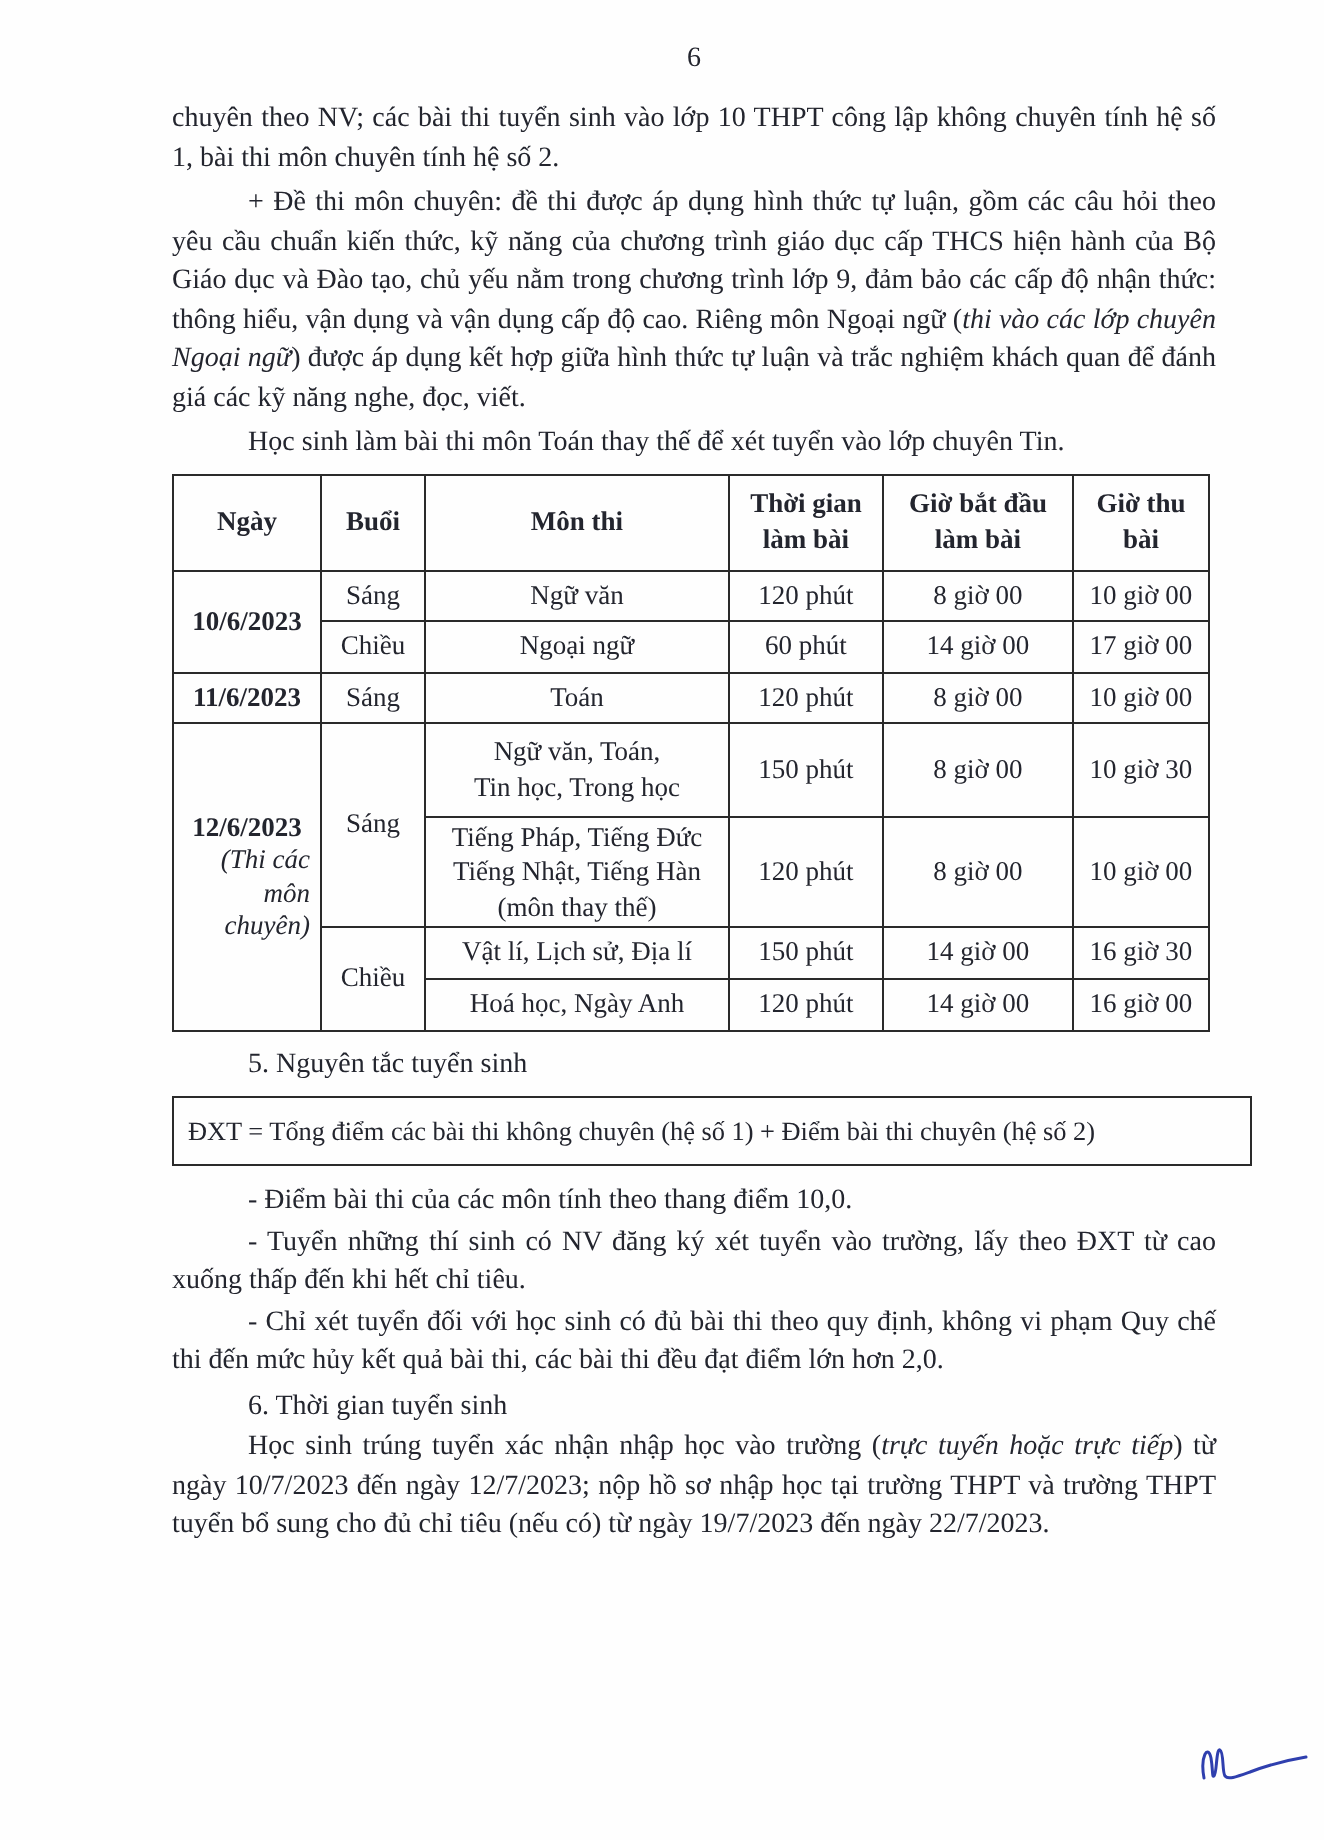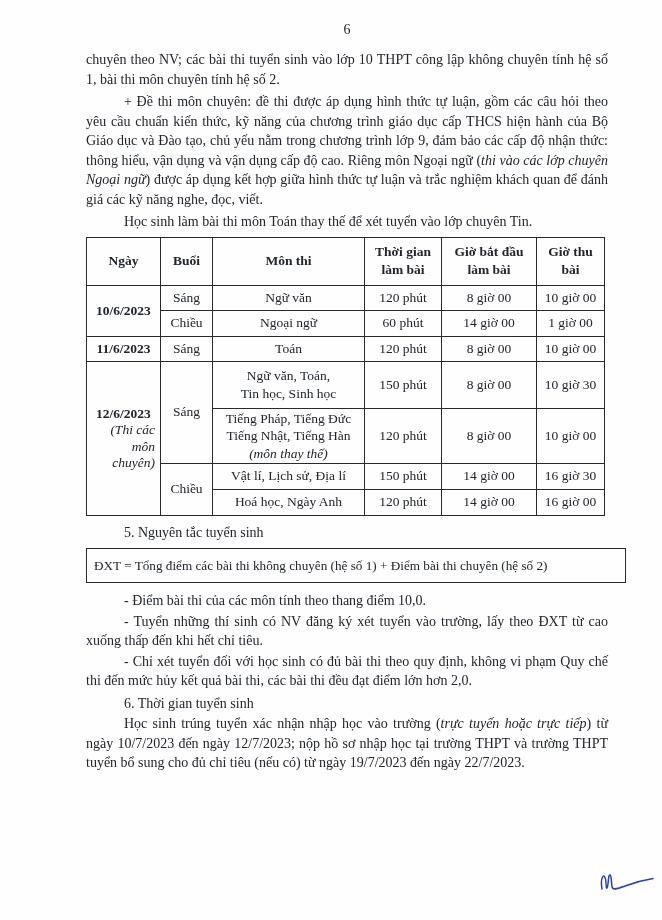--- a/index.html
+++ b/index.html
@@ -60,21 +60,20 @@
   .date-note {
     display: block;
     font-style: italic;
     font-weight: normal;
     line-height: 16.5px;
     padding: 0 3px;
     text-align: right;
   }
   .subject-note {
     display: block;
-    font-style: italic;
     line-height: 17px;
   }
   .formula-box {
     border: 1px solid #2a2a2a;
     width: 540px;
     margin: 6px 0 8px 0;
     padding: 8px 5px 8px 7px;
     font-size: 13.2px;
     line-height: 17px;
     white-space: nowrap;
@@ -128,39 +127,39 @@
           <td>Ngữ văn</td>
           <td>120 phút</td>
           <td>8 giờ 00</td>
           <td>10 giờ 00</td>
         </tr>
         <tr style="height:26px">
           <td>Chiều</td>
           <td>Ngoại ngữ</td>
           <td>60 phút</td>
           <td>14 giờ 00</td>
-          <td>1 giờ 00</td>
+          <td>17 giờ 00</td>
         </tr>
         <tr style="height:25px">
           <td class="bold">11/6/2023</td>
           <td>Sáng</td>
           <td>Toán</td>
           <td>120 phút</td>
           <td>8 giờ 00</td>
           <td>10 giờ 00</td>
         </tr>
         <tr style="height:47px">
           <td rowspan="4">
             <span class="bold cell-line">12/6/2023</span>
             <span class="date-note">(Thi các môn chuyên)</span>
           </td>
           <td rowspan="2">Sáng</td>
           <td>
             <span class="cell-line">Ngữ văn, Toán,</span>
-            <span class="cell-line">Tin học, Sinh học</span>
+            <span class="cell-line">Tin học, Trong học</span>
           </td>
           <td>150 phút</td>
           <td>8 giờ 00</td>
           <td>10 giờ 30</td>
         </tr>
         <tr style="height:52px">
           <td>
             <span class="cell-line">Tiếng Pháp, Tiếng Đức</span>
             <span class="cell-line">Tiếng Nhật, Tiếng Hàn</span>
             <span class="subject-note">(môn thay thế)</span>

